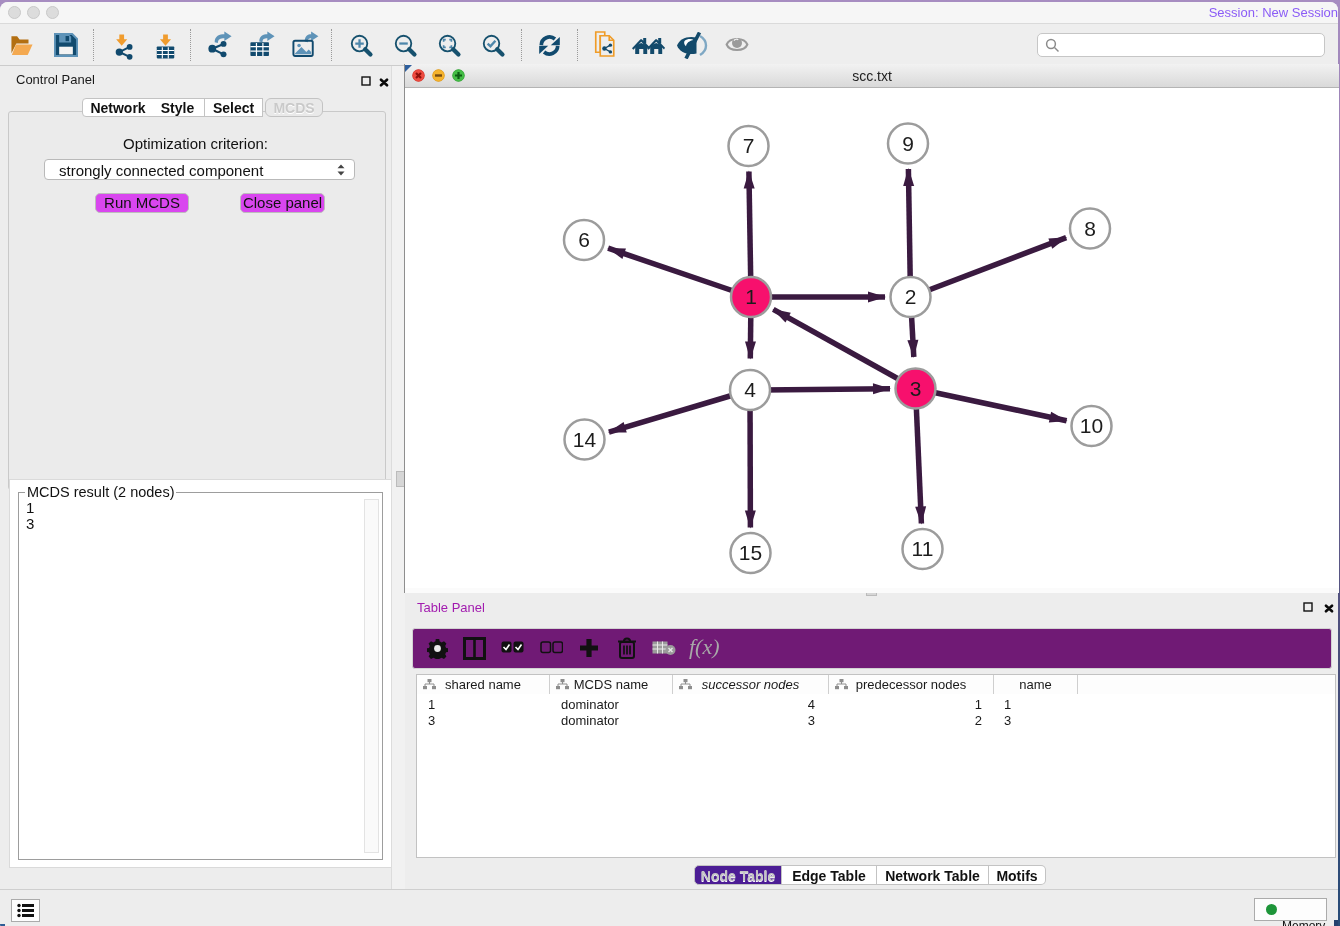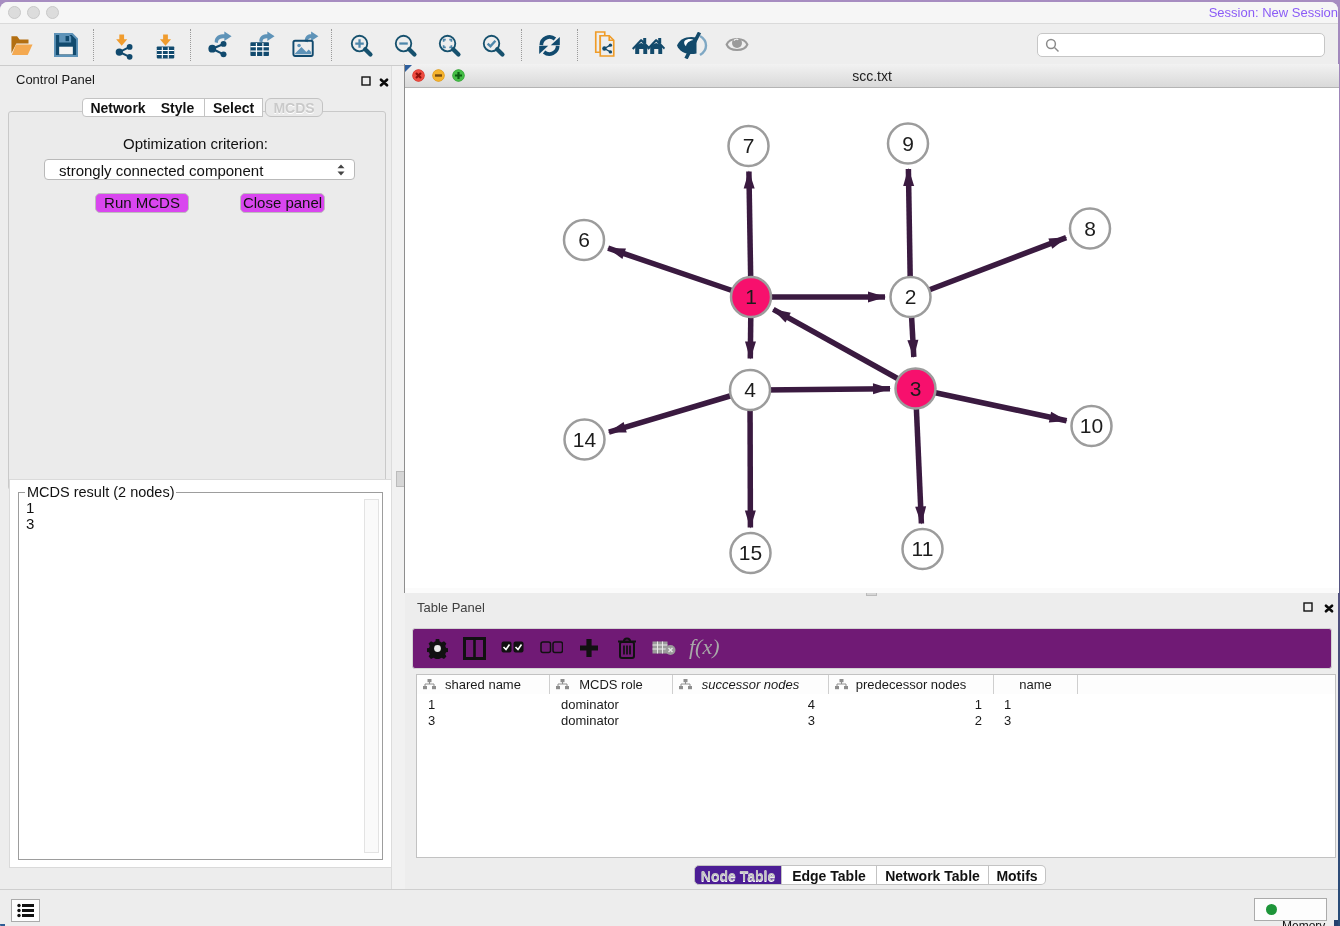--- a/index.html
+++ b/index.html
@@ -33,21 +33,21 @@
   #vdivider{position:absolute;left:391px;top:64px;width:13px;height:823px;background:#f1f1f1;border-left:1px solid #dcdcdc;}
   #vhandle{position:absolute;left:396px;top:469px;width:8px;height:14px;background:#d6d6d6;border:1px solid #bbb;}
   
   #netwin{position:absolute;left:404px;top:62px;width:934px;height:529px;background:#fbfbfb;border-left:1px solid #8e8e8e;}
   #nettitle{position:absolute;left:0;top:0;width:100%;height:23px;background:linear-gradient(180deg,#f2f2f2,#d9d9d9);border-bottom:1px solid #b4b4b4;}
   #nettext{position:absolute;top:4px;width:100%;text-align:center;font-size:14px;color:#222;}
   .traffic{position:absolute;top:5px;width:13px;height:13px;border-radius:50%;box-sizing:border-box;}
   #netcanvas{position:absolute;left:0;top:24px;width:934px;height:500px;background:#ffffff;}
   
   #tpanel{position:absolute;left:404px;top:595px;width:934px;height:292px;}
-  #tphead{position:absolute;left:13px;top:3px;font-size:13px;color:#404040;}
+  #tphead{position:absolute;left:13px;top:3px;font-size:13px;color:#a21caf;}
   #ttoolbar{position:absolute;left:8px;top:31px;width:918px;height:39px;background:#701a75;border:1px solid #d2d2d2;border-radius:3px;}
   #ttable{position:absolute;left:12px;top:77px;width:918px;height:182px;background:#ffffff;border:1px solid #c2c2c2;}
   #thead{position:absolute;left:0;top:0;width:100%;height:19px;background:#fdfdfd;}
   .thcell{position:absolute;top:0;height:19px;box-sizing:border-box;border-right:1px solid #cfcfcf;font-size:13px;color:#1a1a1a;text-align:center;line-height:19px;}
   .trow{position:absolute;font-size:13px;color:#1a1a1a;height:16px;line-height:16px;}
   .hico{position:absolute;top:4px;}
   #ttabs{position:absolute;left:290px;top:268px;height:20px;}
   
   #statusbar{position:absolute;left:0;top:887px;width:1338px;height:35px;background:#ededed;border-top:1px solid #cfcfcf;}
   #listbtn{position:absolute;left:11px;top:9px;width:27px;height:21px;background:#fdfdfd;border:1px solid #ababab;}
@@ -357,21 +357,21 @@
             <path d="M0.5 4 H15.5 M0.5 8 H15.5 M5.5 0.5 V12.5 M10.5 0.5 V12.5"></path>
           </g>
         <circle cx="18.5" cy="9" r="5" fill="#9b9b9b"></circle>
         <path d="M16.5 7 L20.5 11 M20.5 7 L16.5 11" stroke="#e9e9e9" stroke-width="1.4"></path>
       </svg>
       <div style="position:absolute;left:276px;top:5px;font-family:'Liberation Serif',serif;font-style:italic;font-size:22px;color:#a8a8a8;">f(x)</div>
     </div>
     <div id="ttable">
       <div id="thead">
         <div class="thcell" style="left:0;width:133px;">shared name</div>
-        <div class="thcell" style="left:133px;width:123px;">MCDS role</div>
+        <div class="thcell" style="left:133px;width:123px;">MCDS name</div>
         <div class="thcell" style="left:256px;width:156px;font-style:italic;">successor nodes</div>
         <div class="thcell" style="left:412px;width:165px;">predecessor nodes</div>
         <div class="thcell" style="left:577px;width:84px;">name</div>
         <svg class="hico" style="left:6px" width="13" height="11" viewBox="0 0 13 11">
             <g fill="#8d8d8d">
               <rect x="4.5" y="0" width="4" height="3.2"></rect>
               <rect x="0" y="7" width="4" height="3.2"></rect>
               <rect x="9" y="7" width="4" height="3.2"></rect>
               <path d="M6.5 3 V5 M2 7 V5 H11 V7" stroke="#8d8d8d" fill="none" stroke-width="1"></path>
             </g>

